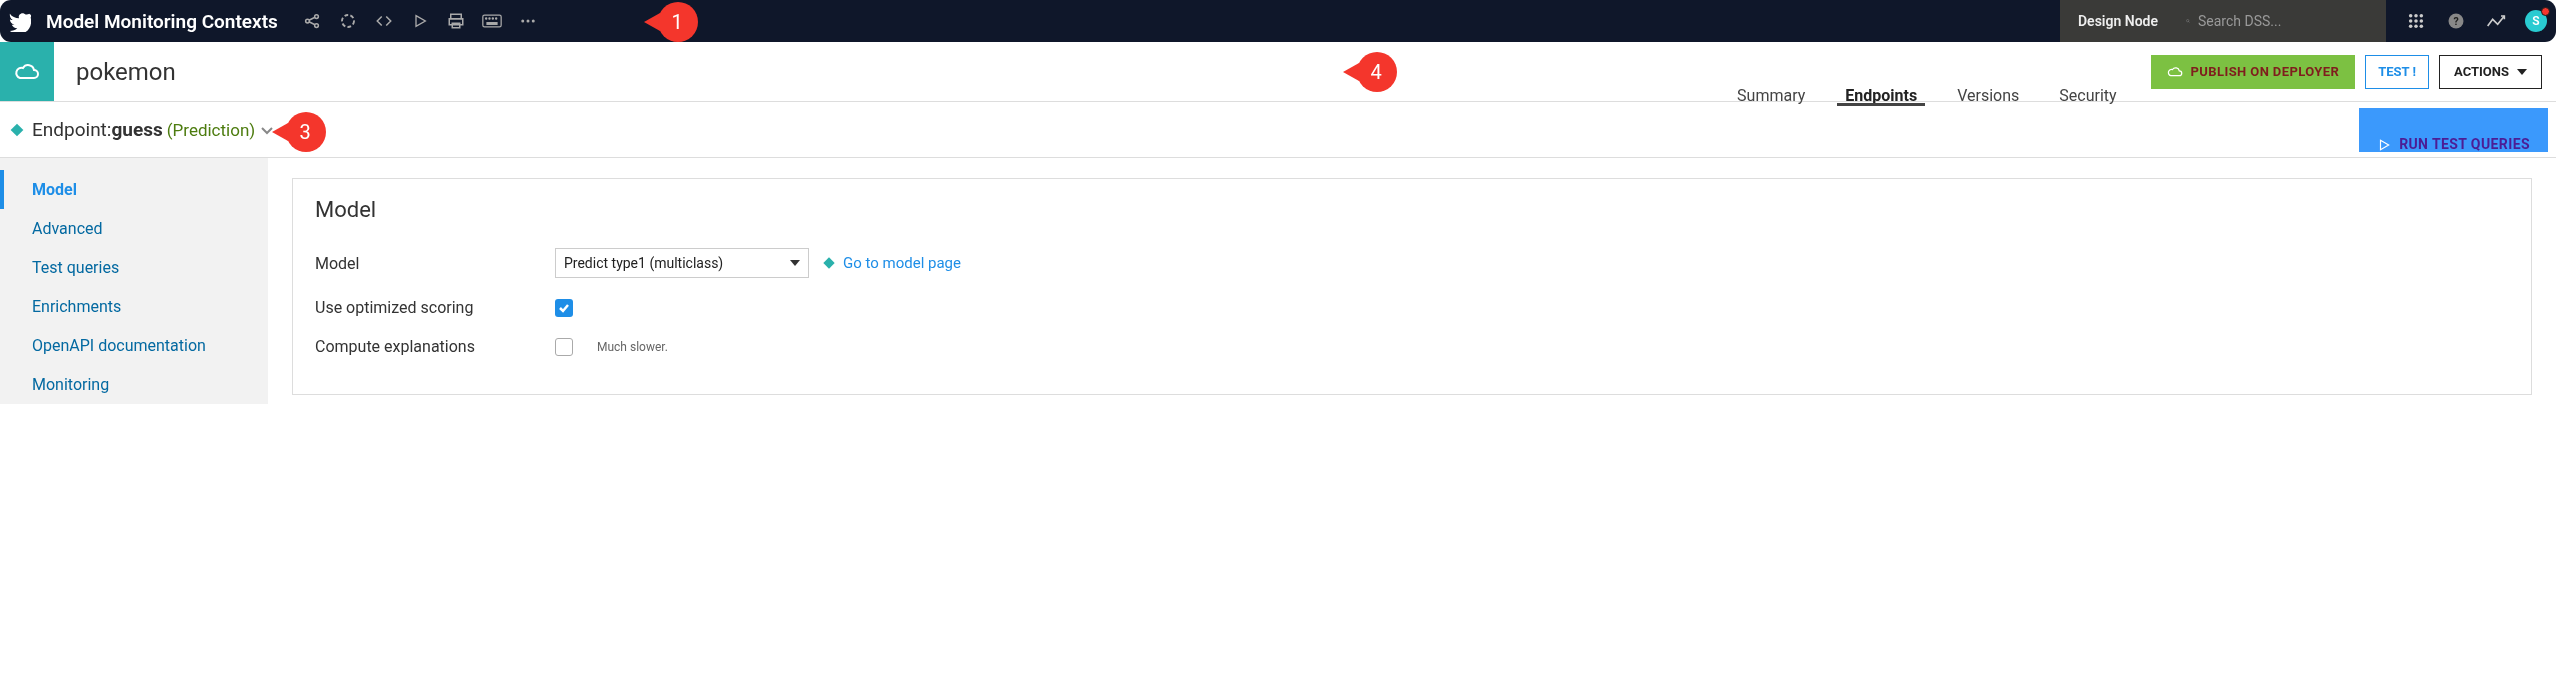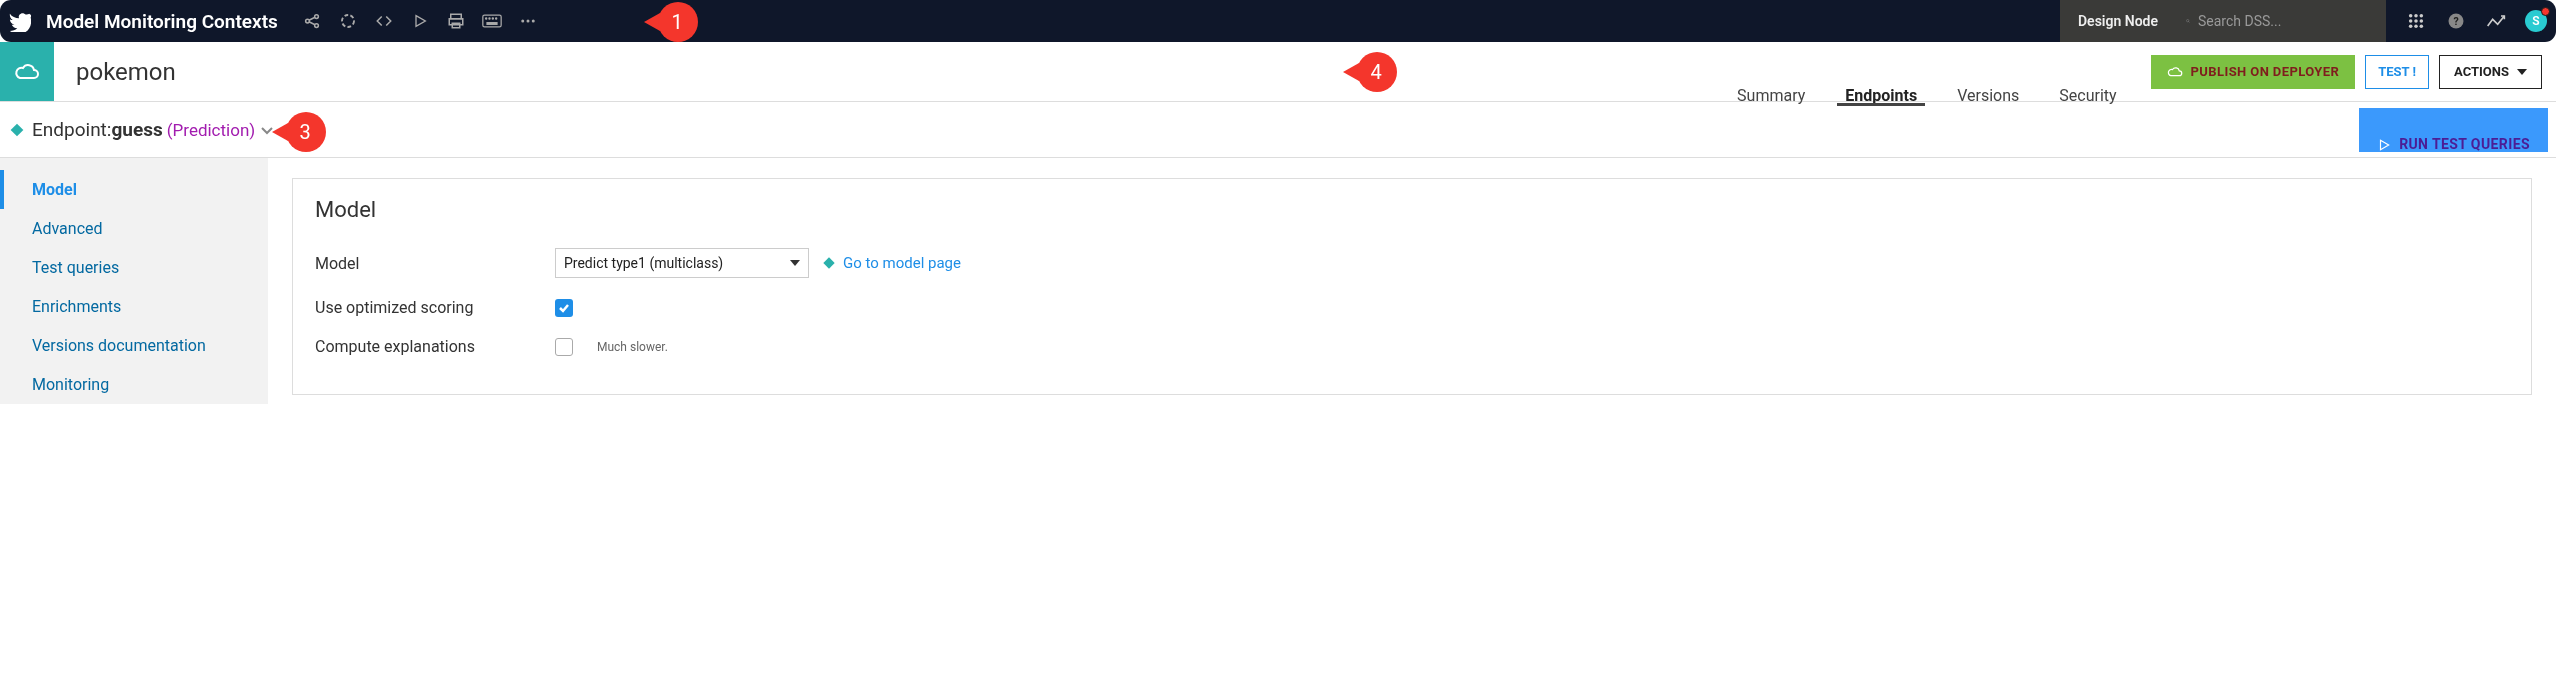--- a/index.html
+++ b/index.html
@@ -31,21 +31,21 @@
 .proj-actions { display: flex; align-items: center; gap: 10px; padding: 0 14px; }
 .btn-publish { background: #7cc142; color: #7f1d1d; border: none; height: 34px; padding: 0 16px; font-size: 13px; font-weight: 700; display: flex; align-items: center; gap: 8px; cursor: pointer; letter-spacing: 0.4px; }
 .btn-saved { border: 1.5px solid #1e8ee7; background: #fff; color: #1e8ee7; height: 34px; padding: 0 12px; font-size: 13px; font-weight: 700; cursor: pointer; }
 .btn-actions { border: 1.5px solid #222; background: #fff; color: #222; height: 34px; padding: 0 14px; font-size: 13px; font-weight: 700; display: flex; align-items: center; gap: 8px; cursor: pointer; }
 
 
 .endpointbar { height: 56px; display: flex; align-items: center; padding: 0 8px 0 8px; border-bottom: 1px solid #ddd; }
 .ep-icon { color: #2ab1ac; margin-right: 6px; display: flex; align-items: center; }
 .ep-label { font-size: 19px; color: #333; }
 .ep-name { font-weight: 700; }
-.ep-type { color: #a21caf; font-size: 17px; margin-left: 4px; }
+.ep-type { color: #4d7c0f; font-size: 17px; margin-left: 4px; }
 .ep-chevron { margin-left: 6px; color: #888; }
 .btn-run { margin-left: auto; background: #3b99fc; color: #4c1d95; border: none; height: 44px; padding: 0 18px; font-size: 14px; font-weight: 700; display: flex; align-items: flex-end; gap: 8px; cursor: pointer; letter-spacing: 0.4px; }
 
 
 .callout { position: absolute; z-index: 50; display: flex; align-items: center; pointer-events: none; }
 .callout-tail { width: 0; height: 0; border-top: 9px solid transparent; border-bottom: 9px solid transparent; border-right: 16px solid #f4362c; margin-right: -2px; }
 .callout-body { background: #f4362c; color: #fff; height: 40px; min-width: 40px; padding: 0 12px 0 10px; border-radius: 20px; display: flex; align-items: center; justify-content: center; font-size: 20px; font-weight: 400; }
 
 
 .content { display: flex; align-items: flex-start; }
@@ -241,21 +241,21 @@
   <div class="callout-tail"></div>
   <div class="callout-body">3</div>
 </div>
 
 <div class="content">
   <div class="sidebar">
     <div class="sidebar-item active">Model</div>
     <div class="sidebar-item">Advanced</div>
     <div class="sidebar-item">Test queries</div>
     <div class="sidebar-item">Enrichments</div>
-    <div class="sidebar-item">Versions documentation</div>
+    <div class="sidebar-item">OpenAPI documentation</div>
     <div class="sidebar-item">Monitoring</div>
   </div>
 
   <div class="main-panel">
     <div class="panel-card">
       <div class="panel-title">Model</div>
 
       <div class="form-row">
         <div class="form-label">Model</div>
         <div class="select-box">

